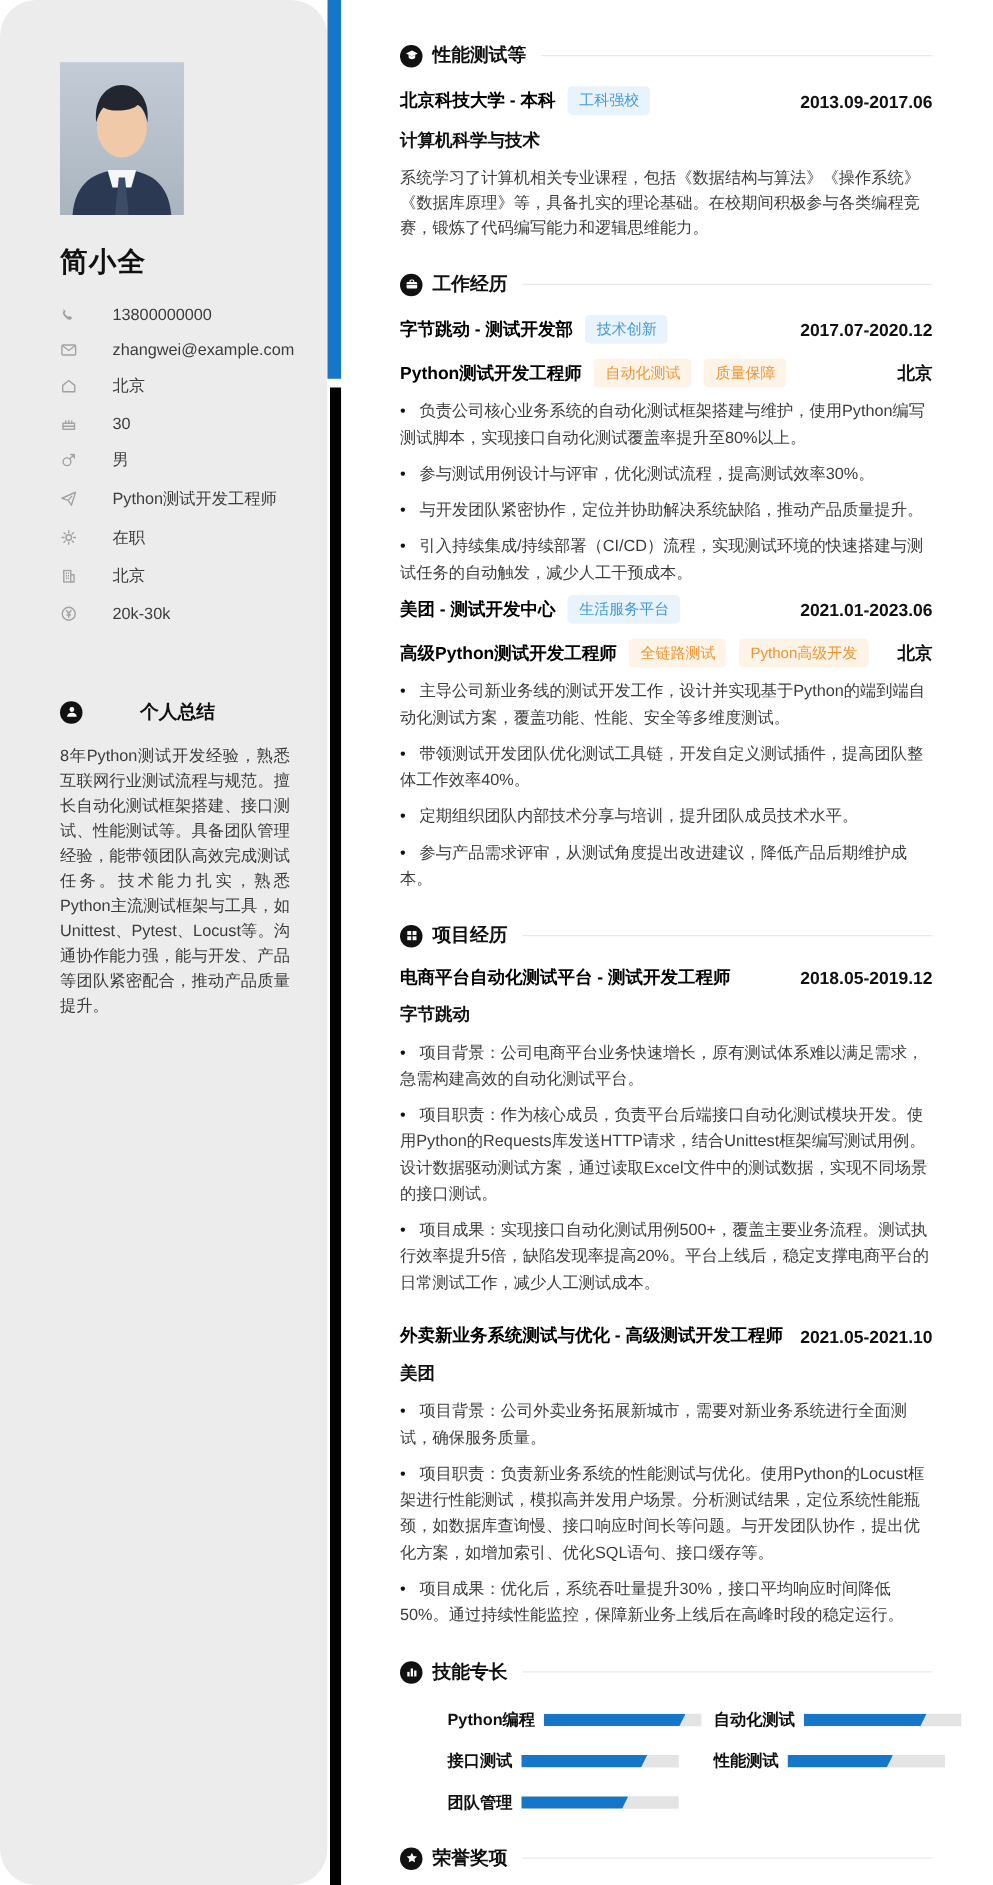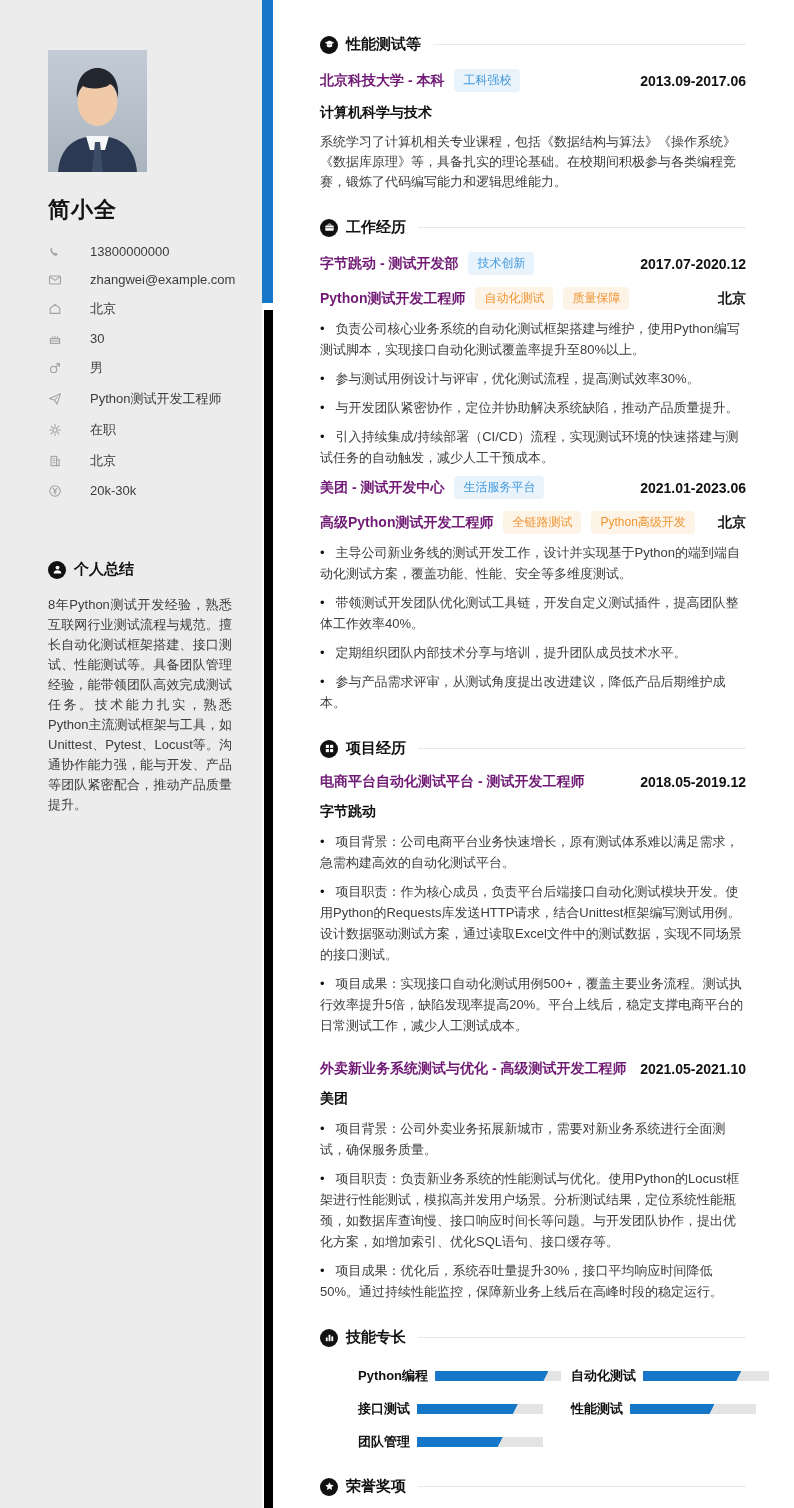--- a/index.html
+++ b/index.html
@@ -1,20 +1,20 @@
 <!DOCTYPE html>
 <html><head>
 <meta charset="utf-8">
 <style>
   html,body{margin:0;padding:0;background:#fff;}
   .page{position:relative;width:794px;height:1508px;overflow:hidden;background:#fff;
         font-family:"Liberation Sans","DejaVu Sans",sans-serif;color:#1a1a1a;}
   
   .sidebar{position:absolute;left:0;top:0;width:262px;height:1508px;background:#ececec;
-           box-sizing:border-box;padding:50px 30px 40px 48px;}
+           box-sizing:border-box;padding:50px 30px 40px 48px;border-radius:29px;}
   .photo{width:99px;height:122px;display:block;background:#b9c3cd;}
   .name{font-size:22px;font-weight:bold;color:#111;margin-top:23px;letter-spacing:1px;}
   .contacts{margin-top:19px;}
   .contact{display:flex;align-items:center;gap:28px;margin-bottom:13px;font-size:13px;color:#3c3c3c;}
   .cicon{width:14px;height:14px;flex:0 0 14px;display:inline-flex;align-items:center;justify-content:center;color:#a2a2a2;}
   .cicon svg{width:14px;height:14px;}
   .summary{margin-top:62px;}
   .sum-text{margin-top:16px;font-size:13px;line-height:20px;color:#3c3c3c;text-align:justify;}
   
   .vbar{position:absolute;left:262px;top:0;width:11px;height:1508px;background:#fff;}
@@ -24,21 +24,21 @@
   .main{position:absolute;left:273px;top:0;width:521px;height:1508px;box-sizing:border-box;
         padding:35px 48px 0 47px;background:#fff;}
   .sec{margin-bottom:26px;}
   .sec-head{display:flex;align-items:center;margin-bottom:15px;}
   .sec-icon{width:18px;height:18px;border-radius:50%;background:#111;display:inline-flex;
             align-items:center;justify-content:center;margin-right:8px;flex:0 0 18px;}
   .sec-icon svg{width:11px;height:11px;}
   .sec-title{font-size:15px;font-weight:bold;color:#111;}
   .sec-line{flex:1;height:1px;background:#e9e9e9;margin-left:12px;}
   .row{display:flex;align-items:center;gap:10px;margin-bottom:12px;}
-  .row .title{font-size:14px;font-weight:bold;color:#701a75;}
+  .row .title{font-size:14px;font-weight:bold;color:#000000;}
   .row .date{margin-left:auto;font-size:14px;font-weight:bold;color:#111;white-space:nowrap;}
   .row .loc{margin-left:auto;font-size:14px;font-weight:bold;color:#111;}
   .badge{font-size:12px;padding:3px 9px;border-radius:4px;white-space:nowrap;}
   .badge.blue{background:#e9f3fb;color:#4199dd;}
   .badge.orange{background:#fdf3e6;color:#ef9433;}
   .subtitle{font-size:14px;font-weight:bold;color:#111;margin:0 0 10px 0;}
   .desc{font-size:13px;line-height:20px;color:#3d3d3d;margin:0;}
   .bullet{font-size:13px;line-height:21px;color:#3d3d3d;margin:8px 0;}
   .bullet .dot{margin-right:11px;color:#111;}
   .job{}
@@ -150,21 +150,21 @@
             <svg viewBox="0 0 14 14" fill="none" stroke="currentColor" stroke-width="1.1" stroke-linecap="round">
               <circle cx="7" cy="7" r="5.2"></circle>
               <path d="M5.2 4.4 7 7l1.8-2.6M7 7v3M5.6 8h2.8"></path>
             </svg>
           </span>
         <span>20k-30k</span>
       </div>
     </div>
 
     <div class="summary">
-      <div class="sec-head" style="margin-bottom:0;">
+      <div class="sec-head" style="margin-bottom:0;gap:38px;">
         <span class="sec-icon">
           <svg viewBox="0 0 12 12" fill="#fff">
               <circle cx="6" cy="3.9" r="2.1"></circle>
               <path d="M1.8 10.3c0-2.3 1.9-3.5 4.2-3.5s4.2 1.2 4.2 3.5z"></path>
             </svg>
         </span>
         <span class="sec-title">个人总结</span>
       </div>
       <div class="sum-text">8年Python测试开发经验，熟悉互联网行业测试流程与规范。擅长自动化测试框架搭建、接口测试、性能测试等。具备团队管理经验，能带领团队高效完成测试任务。技术能力扎实，熟悉Python主流测试框架与工具，如Unittest、Pytest、Locust等。沟通协作能力强，能与开发、产品等团队紧密配合，推动产品质量提升。</div>
     </div>

